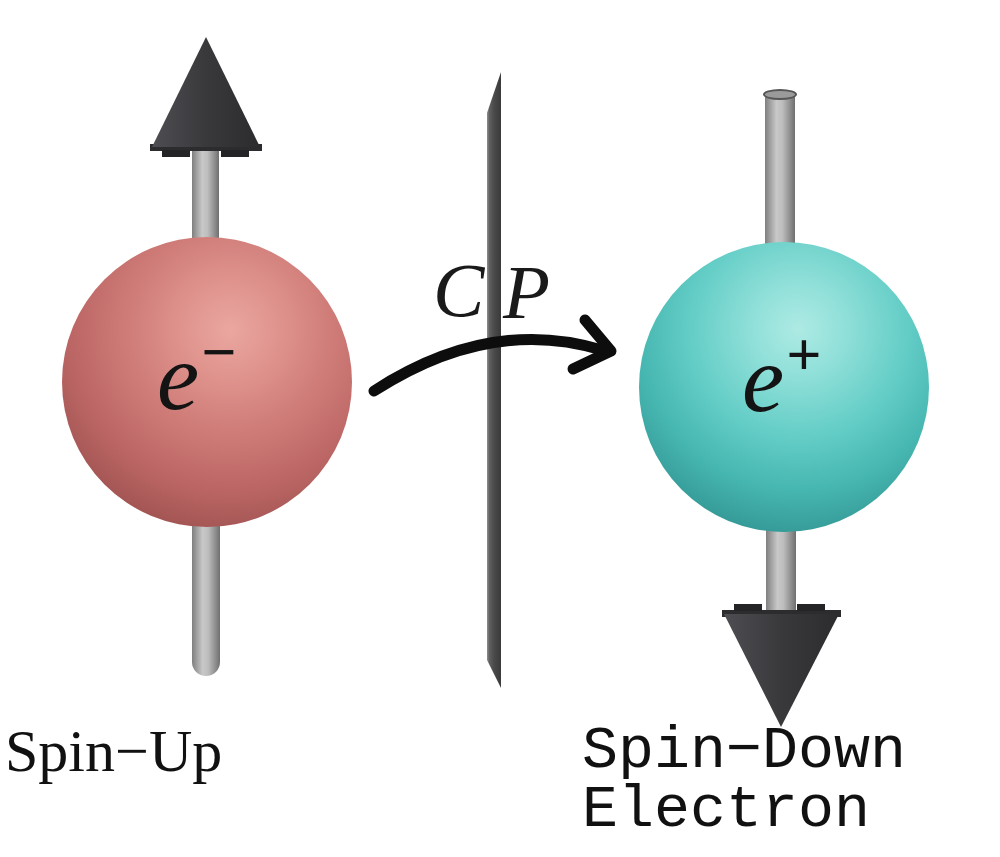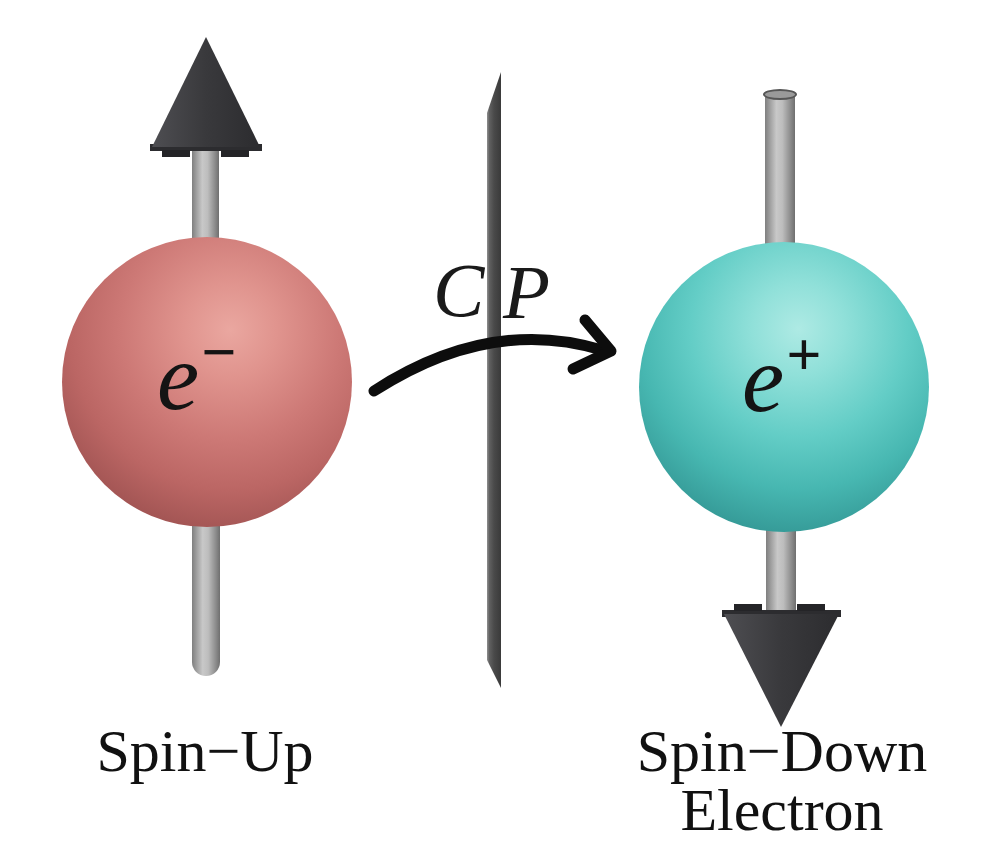--- a/index.html
+++ b/index.html
@@ -57,25 +57,25 @@
   .operator-label {
     position: absolute; z-index: 6; color: #1a1a1a;
     font-style: italic; font-size: 77px; line-height: 1;
   }
   #label-c { left: 433px; top: 252px; }
   #label-p { left: 503px; top: 254px; }
 
   
   .caption {
     position: absolute; z-index: 6; width: 400px;
-    text-align: center; color: #111111;
+    text-align: left; color: #111111;
     font-size: 60px; line-height: 59px; white-space: nowrap;
   }
   #caption-left  { left: 5px;   top: 722px; }
-  #caption-right { left: 582px; top: 722px; }
+  #caption-right { left: 582px; top: 722px; font-family: Liberation Mono, monospace; }
 
   
   #overlay { position: absolute; left: 0; top: 0; z-index: 5; pointer-events: none; }
 </style>
 </head>
 <body>
 
 <div id="canvas">
 
   <div class="shaft" id="shaft-left-top"></div>

